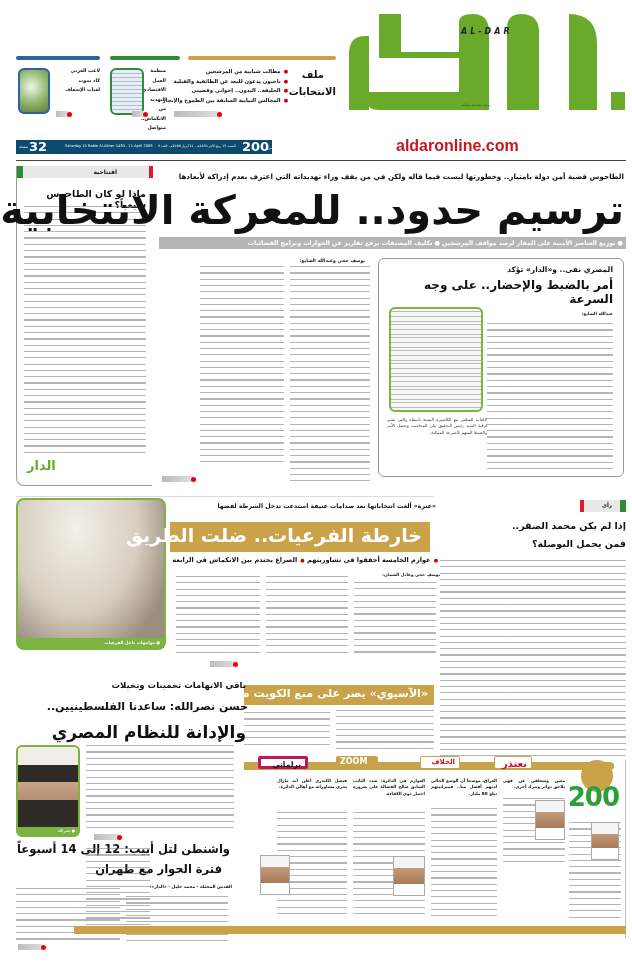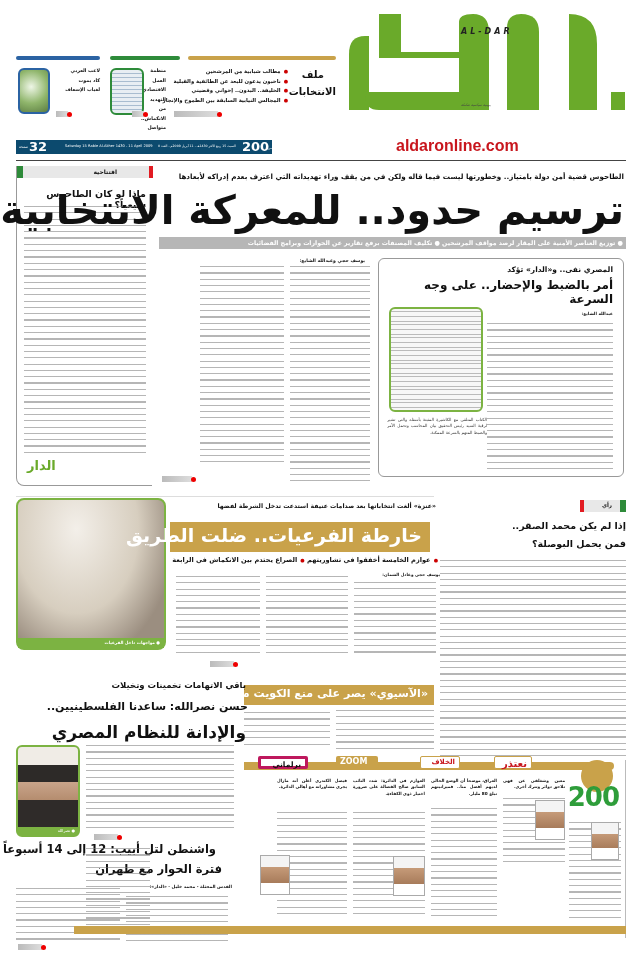--- a/index.html
+++ b/index.html
@@ -157,21 +157,21 @@
 <div class="abs hd" style="right:384px;top:700px;font-size:11px;white-space:nowrap;">حسن نصرالله: ساعدنا الفلسطينيين..</div>
 <div class="abs hd" style="right:386px;top:722px;font-size:17px;white-space:nowrap;">والإدانة للنظام المصري</div>
 <div class="abs greenframe" style="left:16px;top:745px;width:64px;height:92px;background:linear-gradient(180deg,#f0ece6 0,#f0ece6 20%,#2d2a28 20%,#2d2a28 40%,#c9a48a 40%,#b58d6f 60%,#2f2b29 60%);">
   <div class="abs" style="left:0;bottom:0;width:60px;height:8px;background:#7cb342;">
     <span style="position:absolute;right:3px;top:1px;font-size:4px;color:#fff;">● نصرالله</span>
   </div>
 </div>
 <div class="abs lines" style="left:86px;top:745px;width:148px;height:86px;"></div>
 <div class="pgref" style="left:94px;top:834px;width:24px;"></div>
 
-<div class="abs hd" style="right:416px;top:842px;font-size:11.5px;white-space:nowrap;">واشنطن لتل أبيب: 12 إلى 14 أسبوعاً</div>
+<div class="abs hd" style="right:402px;top:842px;font-size:11.5px;white-space:nowrap;">واشنطن لتل أبيب: 12 إلى 14 أسبوعاً</div>
 <div class="abs hd" style="right:410px;top:862px;font-size:11.5px;white-space:nowrap;">فترة الحوار مع طهران</div>
 <div class="abs hd" style="right:400px;top:884px;font-size:4.4px;white-space:nowrap;">القدس المحتلة - محمد خليل - «الدار»:</div>
 <div class="abs lines" style="left:126px;top:896px;width:102px;height:46px;"></div>
 <div class="abs lines" style="left:16px;top:888px;width:104px;height:52px;"></div>
 <div class="pgref" style="left:18px;top:944px;width:24px;"></div>
 
 <div class="abs" style="left:244px;top:760px;width:382px;height:178px;border-right:1px solid #bbb;">
 
   <div class="abs" style="left:0;top:2px;width:370px;height:8px;background:#c9a24a;border-radius:0 4px 4px 0;"></div>
   <div class="abs" style="left:-170px;top:166px;width:552px;height:8px;background:#c9a24a;"></div>

